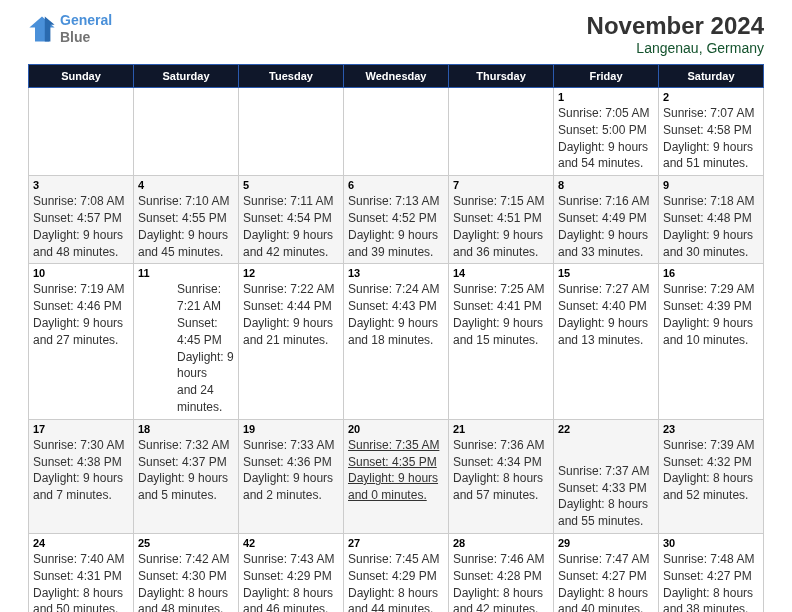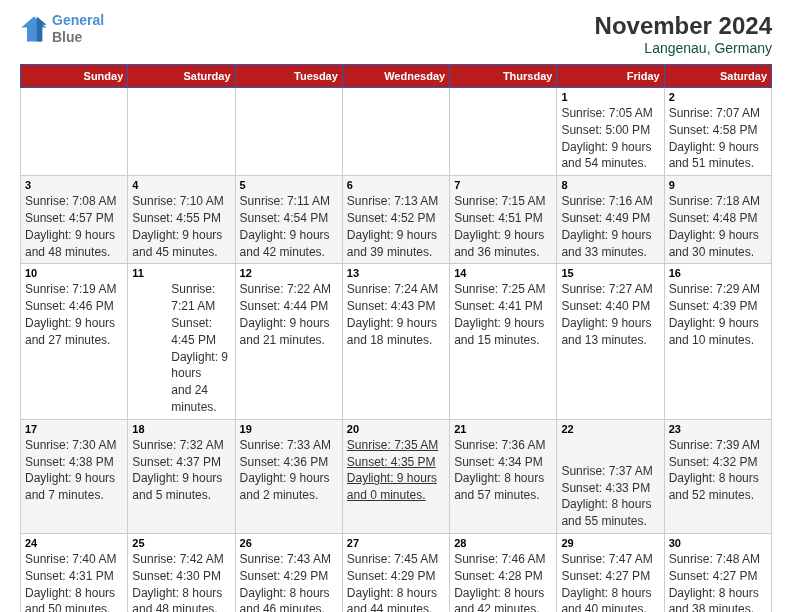--- a/index.html
+++ b/index.html
@@ -6,21 +6,21 @@
     body {
       font-family: Arial, sans-serif;
       background: #fff;
       width: 792px;
       height: 612px;
       overflow: hidden;
     }
     .page {
       width: 792px;
       height: 577px;
-      padding: 12px 20px;
+      padding: 12px 28px;
     }
     .header {
       display: flex;
       justify-content: space-between;
       align-items: flex-start;
       margin-bottom: 8px;
     }
     .logo {
       display: flex;
       align-items: center;
@@ -50,24 +50,24 @@
     .subtitle {
       font-size: 14px;
       color: #14532d;
     }
     .calendar-table {
       width: 100%;
       border-collapse: collapse;
       font-size: 9.5px;
     }
     .calendar-table th {
-      background-color: #b91c1c;
+      background-color: #0f172a;
       color: #fff;
       padding: 5px 4px;
-      text-align: right;
+      text-align: center;
       font-size: 11px;
       border: 1px solid #2a5aaf;
     }
     .calendar-table td {
       border: 1px solid #ccc;
       vertical-align: top;
       padding: 3px 4px;
       width: calc(100% / 7);
       height: 78px;
       background: #fff;
@@ -307,21 +307,21 @@
 and 50 minutes.</div>
           </td>
           <td>
             <span class="day-number">25</span>
             <div class="day-info" style="white-space: pre-line;">Sunrise: 7:42 AM
 Sunset: 4:30 PM
 Daylight: 8 hours
 and 48 minutes.</div>
           </td>
           <td>
-            <span class="day-number">26</span>
+            <span class="day-number">42</span>
             <div class="day-info" style="white-space: pre-line;">Sunrise: 7:43 AM
 Sunset: 4:29 PM
 Daylight: 8 hours
 and 46 minutes.</div>
           </td>
           <td>
             <span class="day-number">27</span>
             <div class="day-info" style="white-space: pre-line;">Sunrise: 7:45 AM
 Sunset: 4:29 PM
 Daylight: 8 hours

